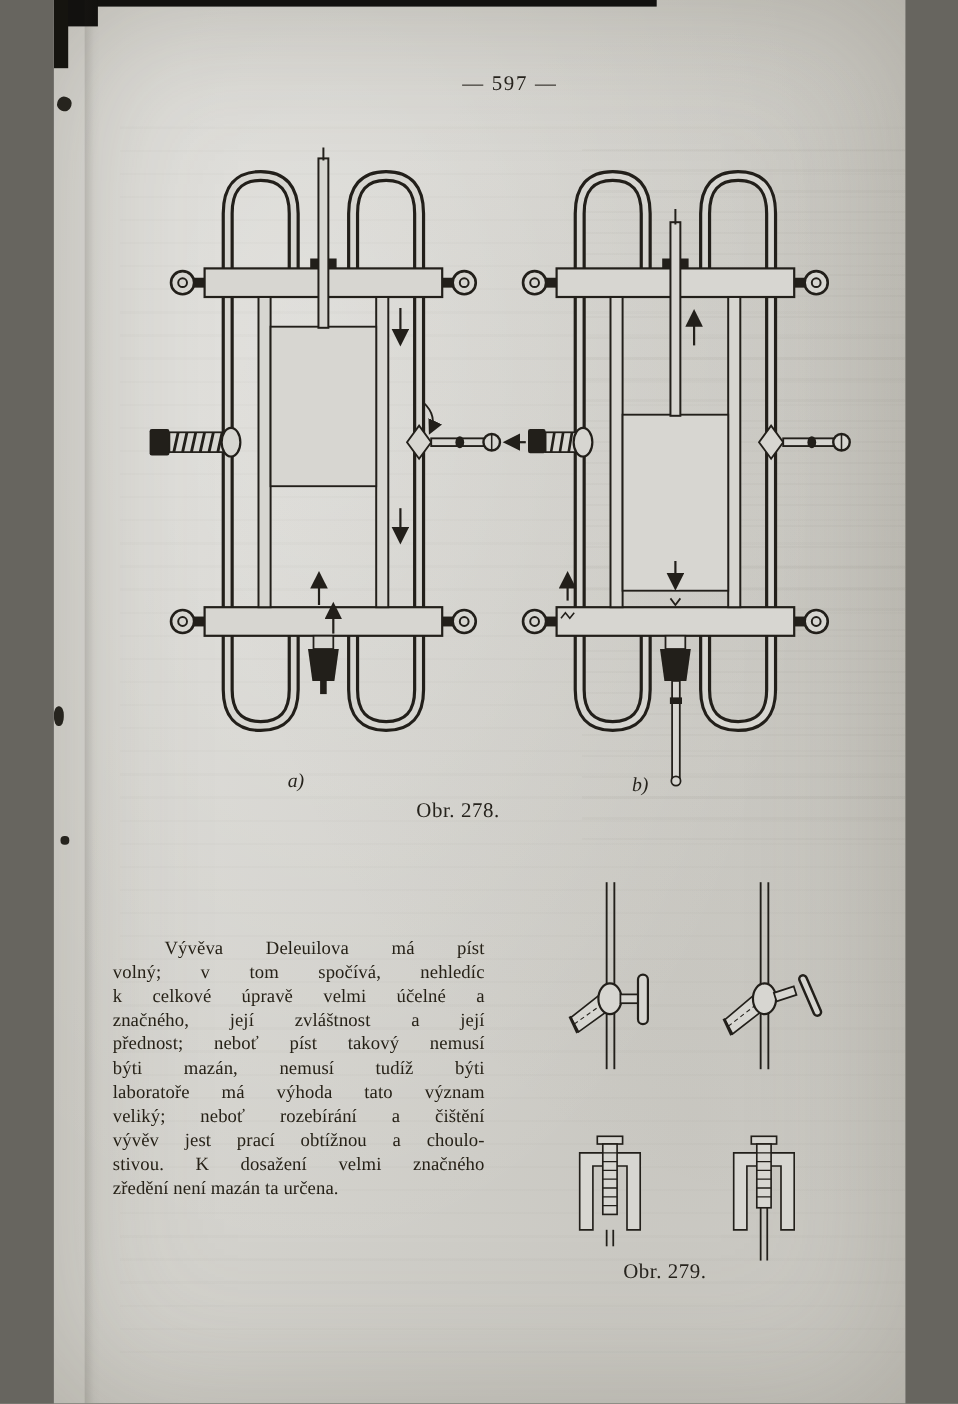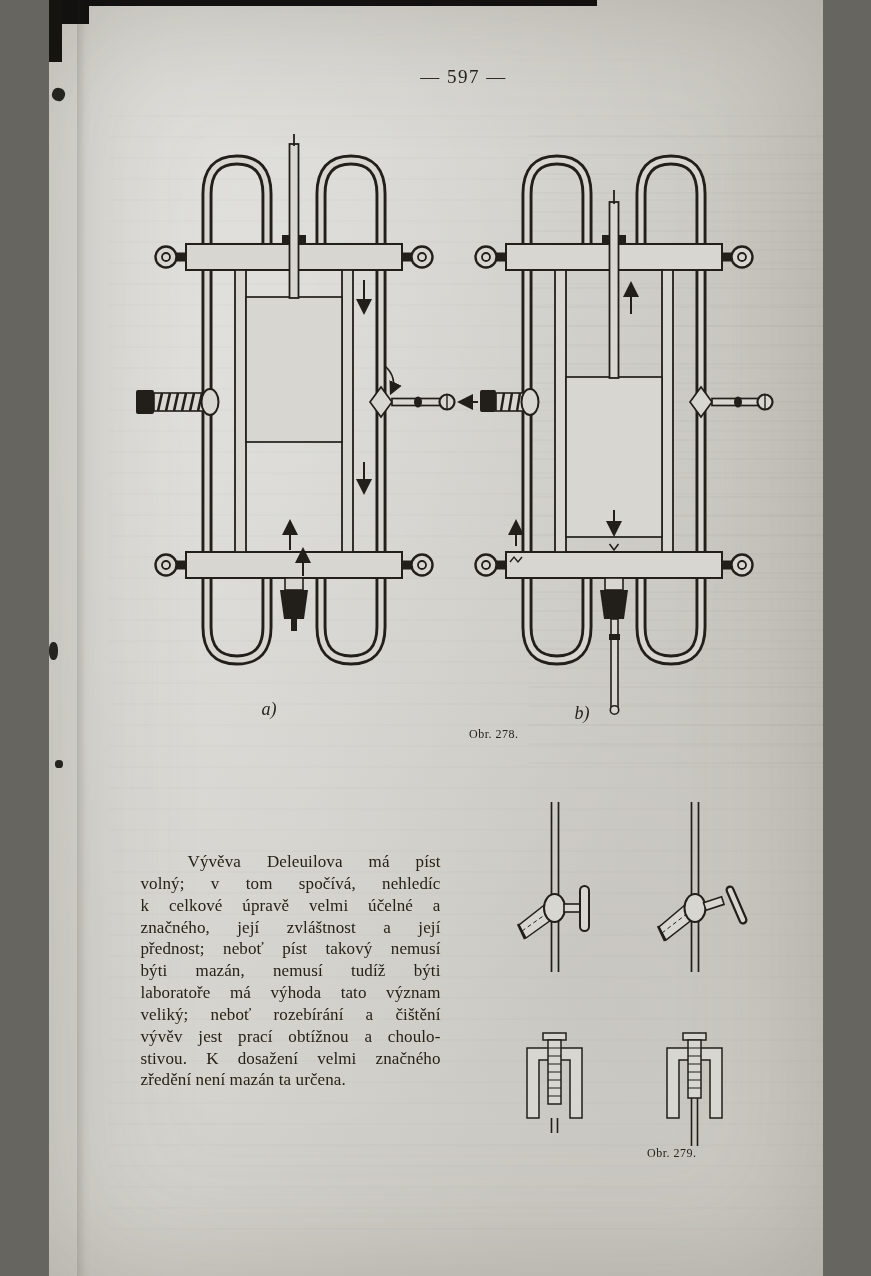--- a/index.html
+++ b/index.html
@@ -36,27 +36,27 @@
     background:repeating-linear-gradient(180deg, rgba(90,86,74,0.6) 0 2px, transparent 2px 19px);
     opacity:0.06; pointer-events:none; }
 
   .pageno { position:absolute; left:335px; top:66px; width:160px; text-align:center;
     font-size:19px; letter-spacing:1.5px; color:#26231d; }
 
   .fig278 { position:absolute; left:85px; top:132px; width:640px; height:590px; }
   .fig-label { position:absolute; font-style:italic; font-size:18px; color:#26231d; }
   .label-a { left:213px; top:699px; }
   .label-b { left:526px; top:703px; }
-  .cap { position:absolute; text-align:right; font-size:12px; letter-spacing:0.5px; color:#26231d; }
+  .cap { position:absolute; text-align:left; font-size:19px; letter-spacing:0.5px; color:#26231d; }
   .cap278 { left:330px; top:727px; width:140px; }
   .cap279 { left:518px; top:1146px; width:130px; }
 
   .textblock { position:absolute; left:54px; top:851px; width:338px;
     font-size:17px; line-height:21.85px; color:#272218; }
-  .tline { text-align:justify; text-align-last:justify; letter-spacing:0.1px; white-space:normal;margin-left:38px; }
+  .tline { text-align:justify; text-align-last:justify; letter-spacing:0.1px; white-space:normal; }
   .tline.first { padding-left:47px; }
   .tline.last { text-align-last:left; }
 
   .fig279 { position:absolute; left:430px; top:800px; width:300px; height:350px; }
 
   
   svg { display:block; }
   .tube-o { stroke:#221f1a; stroke-width:11; fill:none; }
   .tube-i { stroke:#d7d6d1; stroke-width:5.2; fill:none; }
   .ink-s  { stroke:#221f1a; fill:none; }

